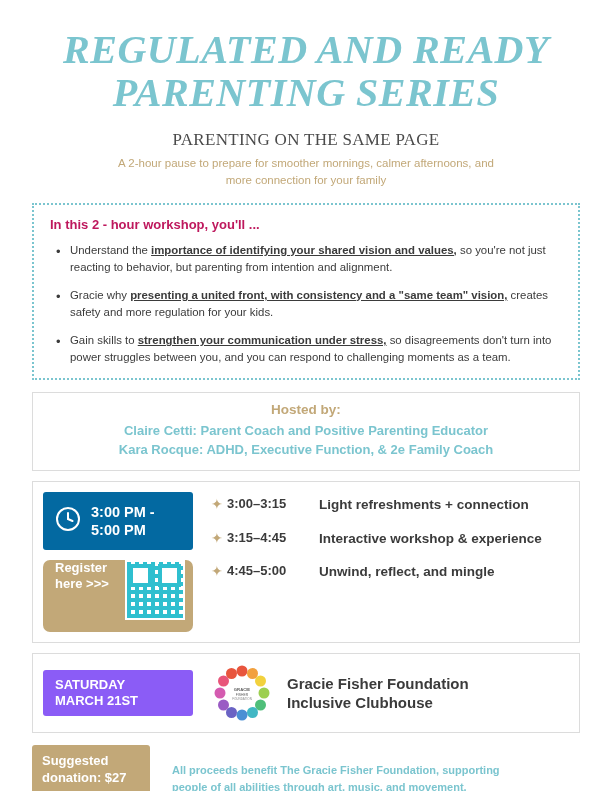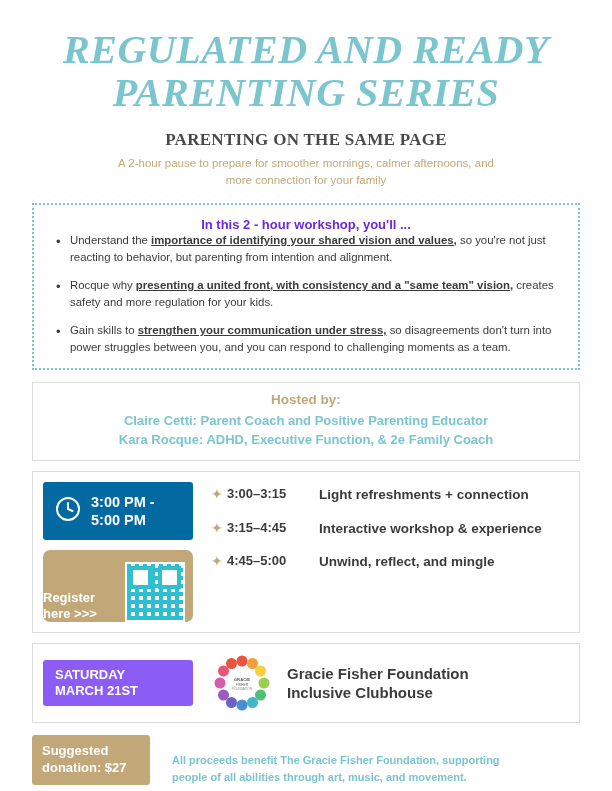--- a/index.html
+++ b/index.html
@@ -32,21 +32,21 @@
     font-family: "Liberation Serif", serif;
     font-weight: bold;
     font-style: italic;
     color: #7bc5cf;
     font-size: 40px;
     line-height: 1.08;
     letter-spacing: 0.5px;
   }
   .subtitle {
     font-family: "Liberation Serif", serif;
-    font-weight: bold;
+    font-weight: normal;
     color: #4a4a4a;
     font-size: 17px;
     letter-spacing: 0.3px;
     margin-top: 16px;
   }
   .tagline {
     color: #c2a878;
     font-size: 11.5px;
     line-height: 1.45;
     margin-top: 5px;
@@ -54,24 +54,25 @@
   }
 
   
   .workshop-box {
     margin-top: 14px;
     border: 2px dotted #7bc5cf;
     padding: 12px 16px 10px 16px;
     box-sizing: border-box;
   }
   .workshop-heading {
-    text-align: center;
-    font-weight: bold;
-    font-size: 13px;
-    color: #6d28d9;
+    text-align: left;
+    font-weight: bold;
+    font-size: 13px;
+    color: #be185d;
+    margin-bottom: 10px;
   }
   ul.bullets {
     margin: 0;
     padding: 0 0 0 20px;
     list-style: none;
   }
   ul.bullets li {
     position: relative;
     font-size: 11.4px;
     line-height: 1.5;
@@ -136,22 +137,22 @@
     font-weight: bold;
     font-size: 14.5px;
     line-height: 1.25;
   }
   .register-card {
     background: #c2a878;
     border-radius: 7px;
     margin-top: 10px;
     height: 72px;
     display: flex;
-    align-items: flex-end;
-    padding: 0 8px 0 0;
+    align-items: flex-start;
+    padding: 0 8px 0 12px;
     box-sizing: border-box;
   }
   .register-text {
     color: #ffffff;
     font-weight: bold;
     font-size: 13px;
     line-height: 1.25;
     flex: 1 1 auto;
   }
   .qr {
@@ -289,21 +290,21 @@
     </div>
   </div>
 
   <div class="workshop-box">
     <div class="workshop-heading">In this 2 - hour workshop,  you'll ...</div>
     <ul class="bullets">
       <li>
         <span> Understand the </span><span class="b">importance of identifying your shared vision and values,</span><span> so you're not just reacting to behavior, but parenting from intention and alignment.</span>
       </li>
       <li>
-        <span>Rocque why </span><span class="b">presenting a united front, with consistency and a "same team" vision,</span><span> creates safety and more regulation for your kids.</span>
+        <span>Gracie why </span><span class="b">presenting a united front, with consistency and a "same team" vision,</span><span> creates safety and more regulation for your kids.</span>
       </li>
       <li>
         <span>Gain skills to </span><span class="b">strengthen your communication under stress,</span><span> so disagreements don't turn into power struggles between you, and you can respond  to challenging moments as a team.</span>
       </li>
     </ul>
   </div>
 
   <div class="hosted-box">
     <div class="hosted-title">Hosted by:</div>
     <div class="host-line">Claire Cetti: Parent Coach and Positive Parenting Educator</div>

